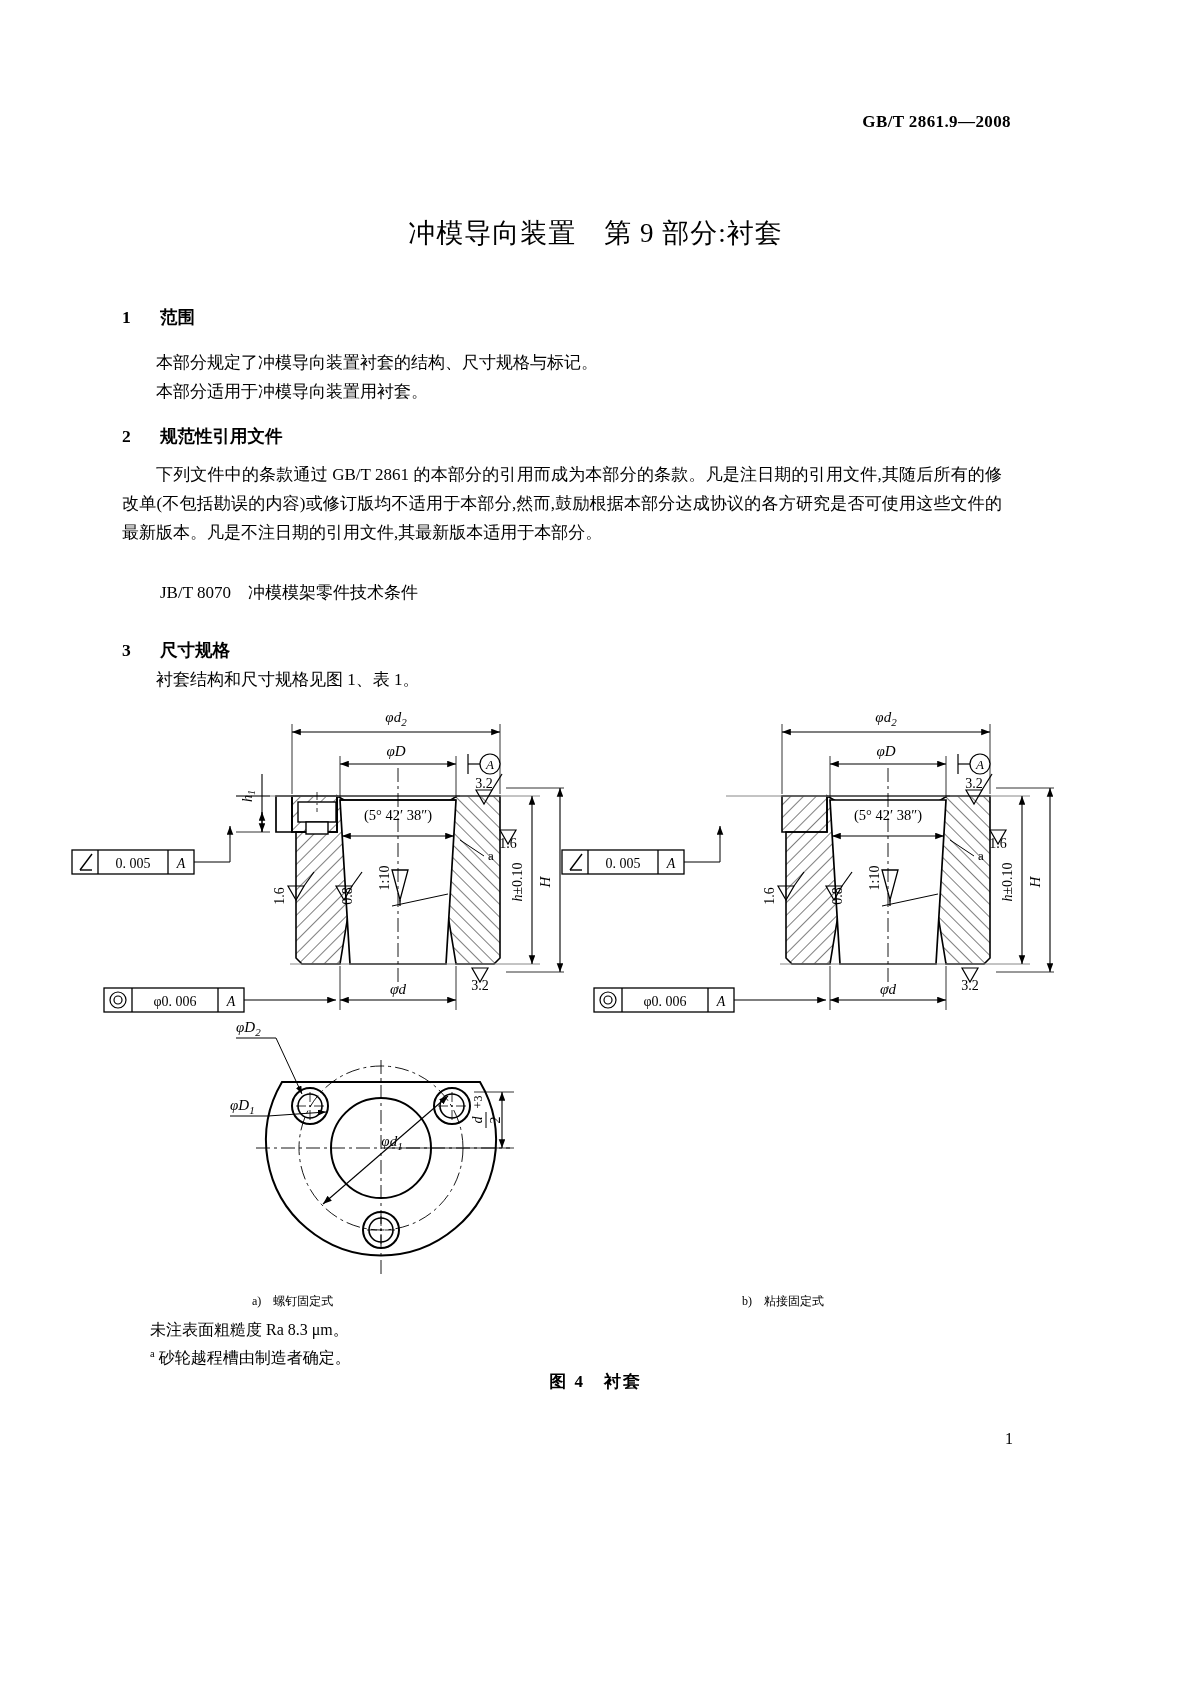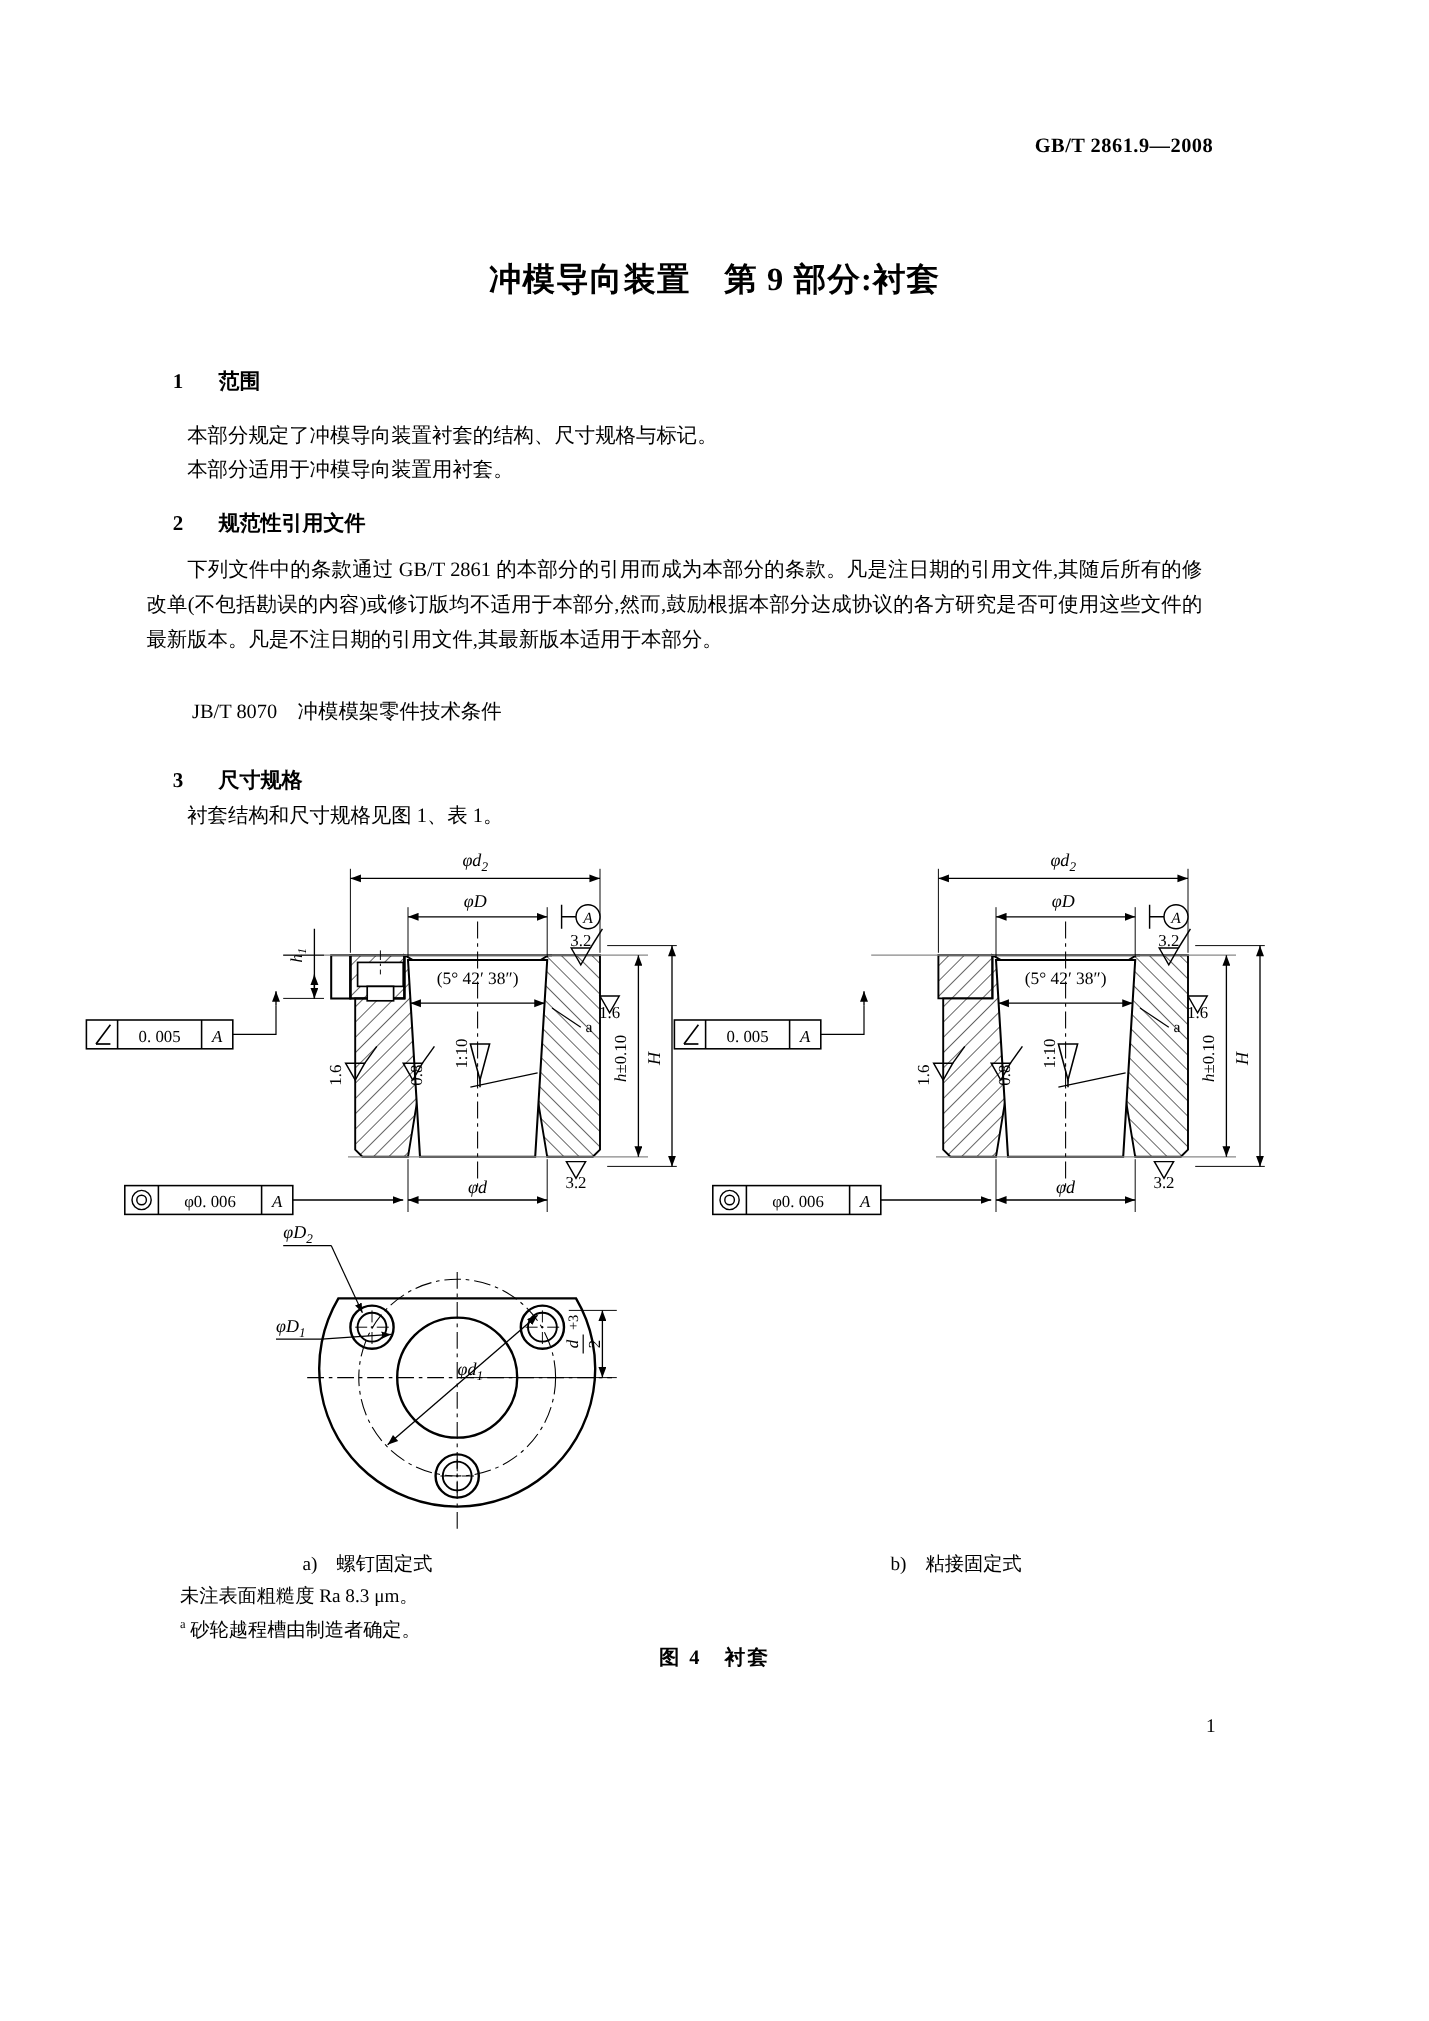--- a/index.html
+++ b/index.html
@@ -4,32 +4,32 @@
 <style>
   html,body{margin:0;padding:0;background:#fff;}
   body{width:1191px;height:1684px;position:relative;
        font-family:"Liberation Serif","DejaVu Serif",serif;color:#000;}
   .page{position:absolute;left:0;top:0;width:1191px;height:1684px;overflow:hidden;}
 
   .hdr{position:absolute;top:112px;right:180px;font-size:17px;letter-spacing:.4px;}
   .hdr b{font-weight:bold;}
 
   .title{position:absolute;top:215px;left:0;width:1191px;text-align:center;
-         font-size:27px;font-weight:bold;letter-spacing:1px;}
-
-  .h2{position:absolute;left:122px;font-size:17.5px;font-weight:bold;margin-left:22px;}
+         font-size:27px;font-weight:normal;letter-spacing:1px;}
+
+  .h2{position:absolute;left:122px;font-size:17.5px;font-weight:bold;}
   .h2 .num{display:inline-block;width:38px;}
 
   .p{position:absolute;left:122px;width:880px;font-size:17px;line-height:29px;text-align:justify;}
   .ind{text-indent:2em;}
 
   
   .fig{position:absolute;left:0;top:700px;width:1191px;height:700px;padding-left:40px;}
   svg{display:block;}
-  .cap{position:absolute;font-size:16px;}
+  .cap{position:absolute;font-size:12px;}
 
   .note{position:absolute;left:150px;font-size:16px;}
   .note sup{font-size:.65em;vertical-align:super;}
 
   .figcap{position:absolute;top:1370px;left:0;width:1191px;text-align:center;
           font-size:17px;font-weight:bold;letter-spacing:2px;}
   .pgno{position:absolute;top:1430px;right:178px;font-size:16px;}
 </style>
 </head>
 <body>

